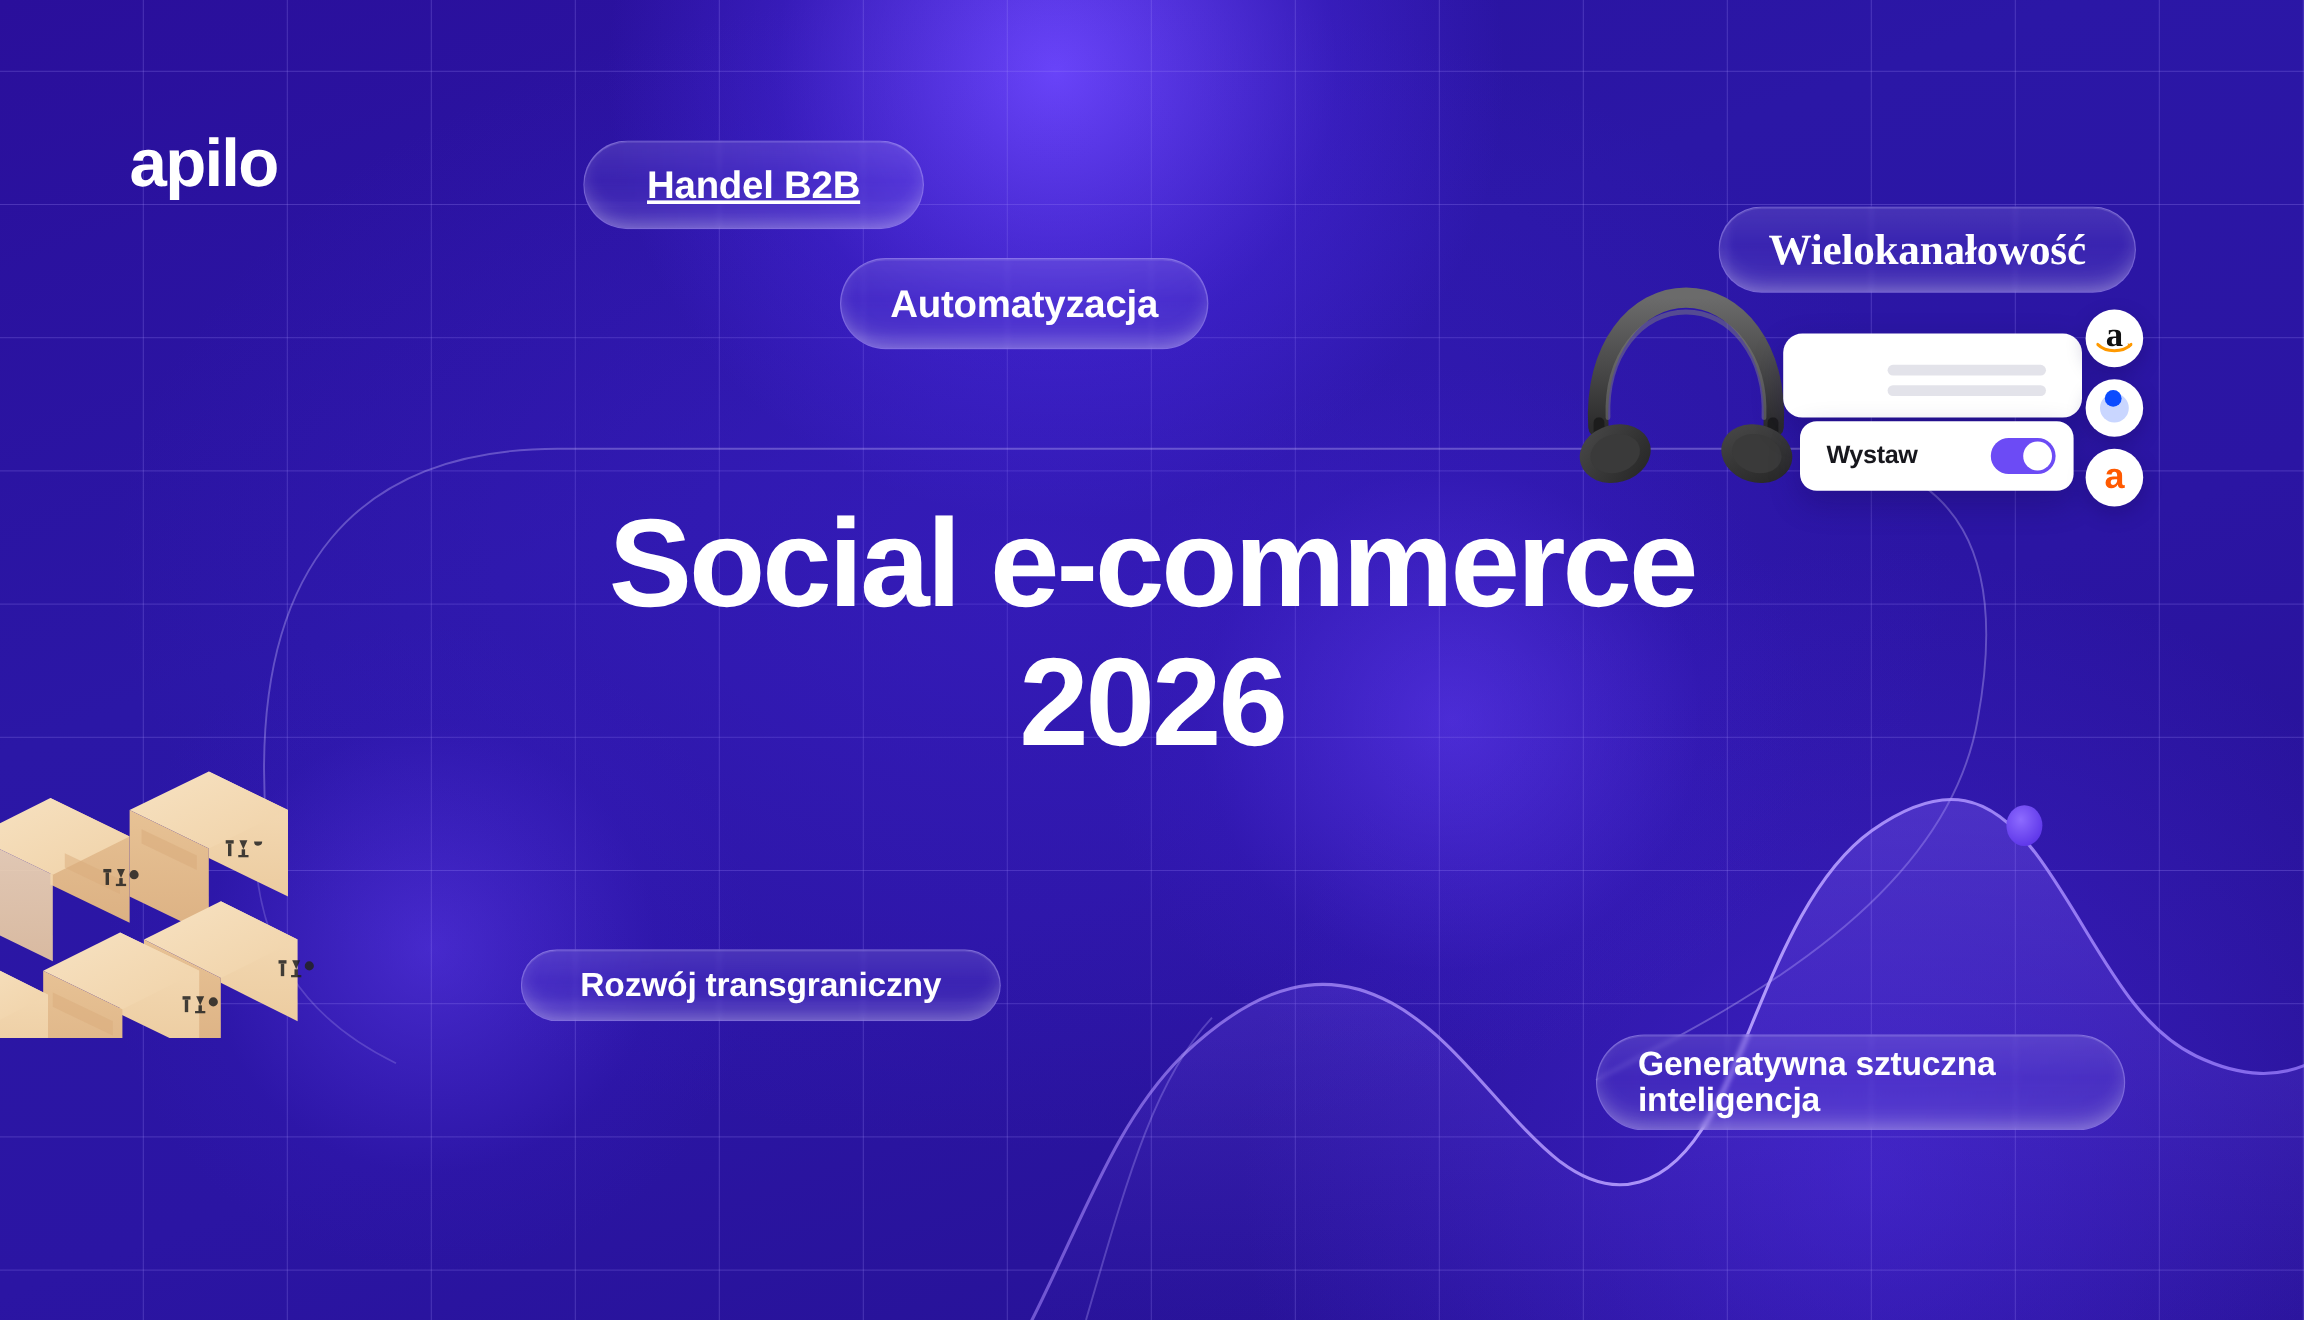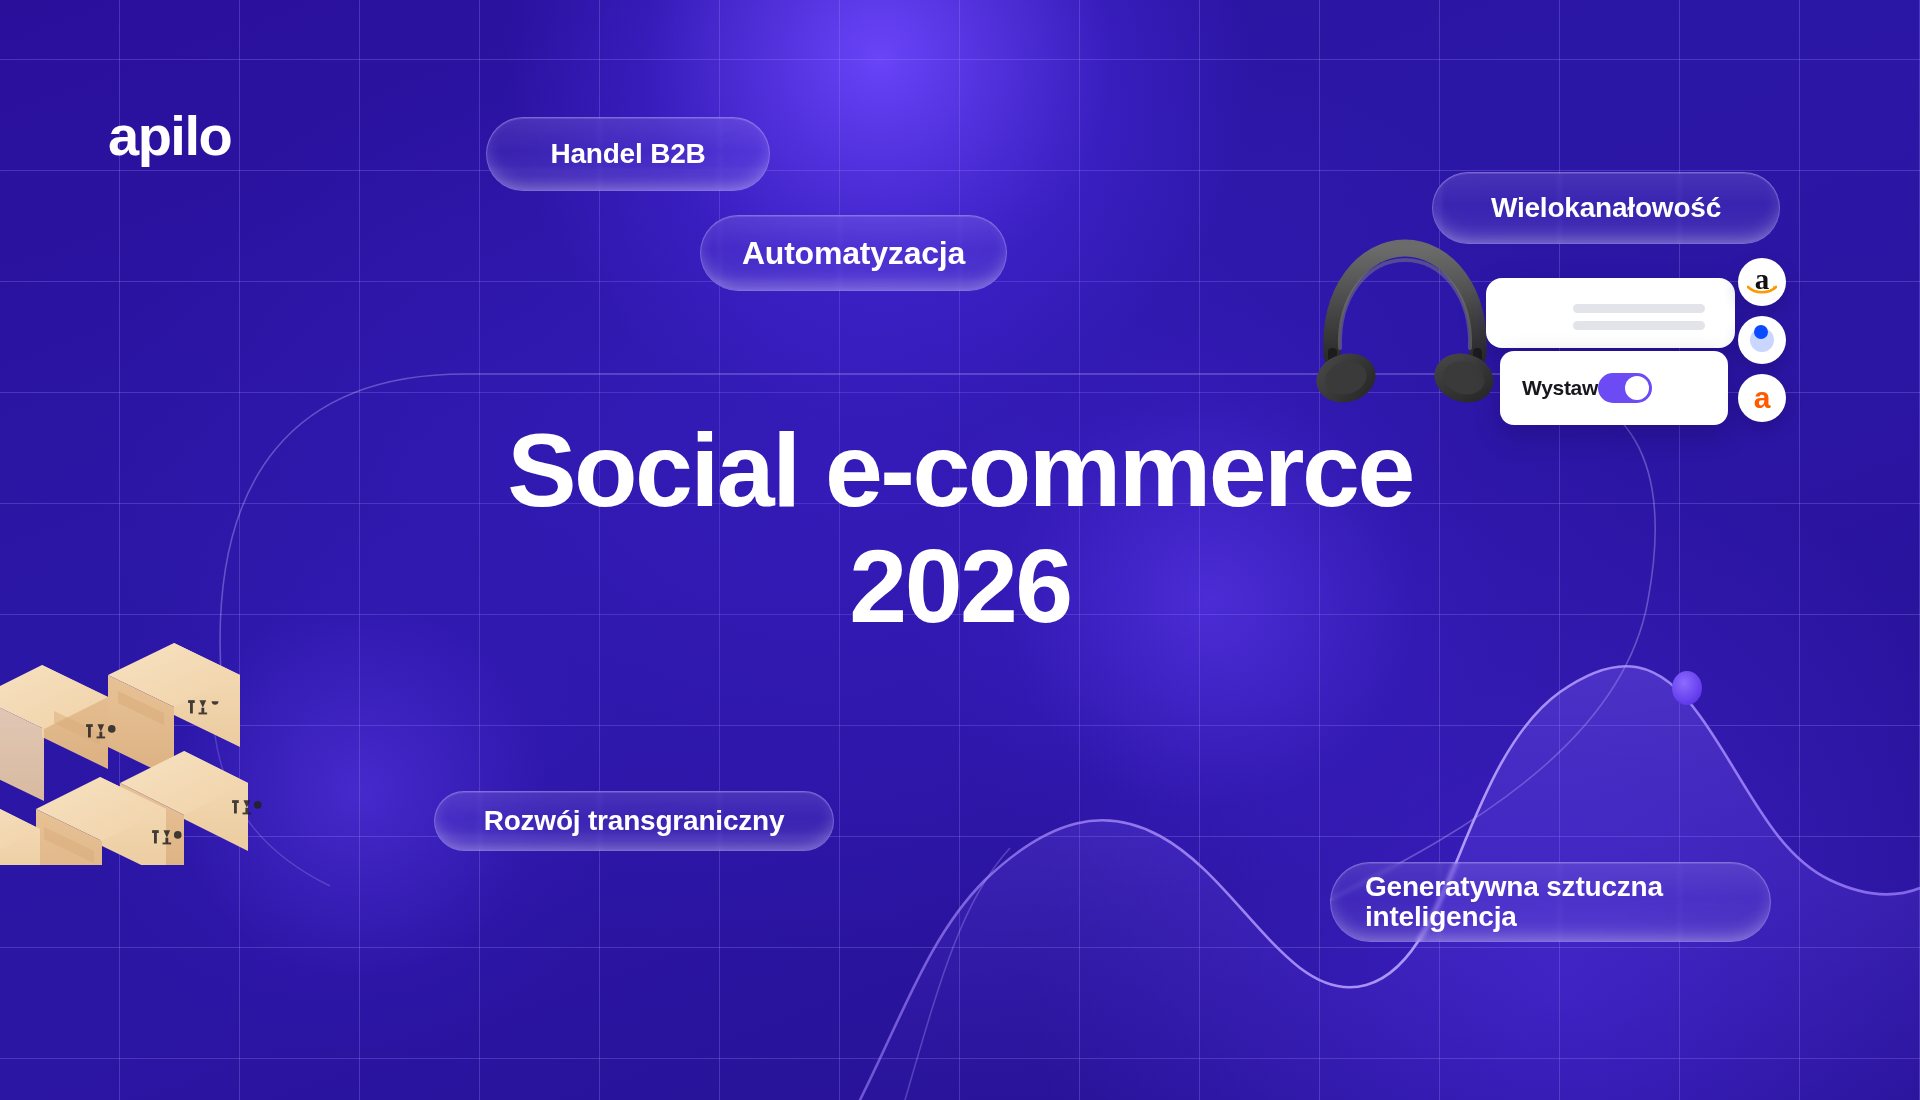--- a/index.html
+++ b/index.html
@@ -67,23 +67,23 @@
     font-weight:700;
     letter-spacing:-.2px;
     text-align:center;
     backdrop-filter: blur(2px);
     box-shadow: inset 0 -10px 22px -12px rgba(255,255,255,.55),
                 inset 0 1px 0 rgba(255,255,255,.12);
     white-space:nowrap;
   }
   .pill.two-line{ white-space:normal; line-height:1.06; padding:0 34px; }
 
-  .p-handel      { left:486px; top:117px;  width:284px; height:74px;  font-size:28px; }
+  .p-handel      { left:486px; top:117px;  width:284px; height:74px;  font-size:32px;text-decoration:underline; }
   .p-automat     { left:700px; top:215px;  width:307px; height:76px;  font-size:32px; }
-  .p-wielo       { left:1432px;top:172px;  width:348px; height:72px;  font-size:28px; }
+  .p-wielo       { left:1432px;top:172px;  width:348px; height:72px;  font-size:36px;font-family:Liberation Serif, serif; }
   .p-model       { left:112px; top:277px;  width:346px; height:76px;  font-size:28px; }
   .p-rozwoj      { left:434px; top:791px;  width:400px; height:60px;  font-size:28px; }
   .p-arvr        { left:125px; top:871px;  width:193px; height:72px;  font-size:28px; }
   .p-social      { left:806px; top:935px;  width:367px; height:74px;  font-size:28px; }
   .p-genai       { left:1330px;top:862px;  width:441px; height:80px;  font-size:28px;
                    justify-content:flex-start; text-align:left; }
 
   
   .cluster{ position:absolute; left:1368px; top:238px; width:436px; height:190px; }
 
@@ -97,23 +97,23 @@
   }
   .card-main .bar.b1{ top:26px; width:132px; }
   .card-main .bar.b2{ top:43px; width:132px; }
 
   .thumb{
     position:absolute; left:16px; top:10px; width:50px; height:50px;
     background:#fff; border-radius:50%;
   }
 
   .card-toggle{
-    position:absolute; left:132px; top:113px; width:228px; height:74px;
+    position:absolute; left:132px; top:113px; width:228px; height:58px;
     background:#fff; border-radius:14px;
-    display:flex; align-items:center; justify-content:flex-start;
+    display:flex; align-items:center; justify-content:space-between;
     padding:0 15px 0 22px;
     box-shadow:0 10px 26px rgba(20,6,80,.30);
   }
   .card-toggle .t-label{ color:#17171d; font-size:21px; font-weight:700; letter-spacing:-.3px; }
   .switch{
     width:54px; height:30px; border-radius:999px; background:#6c4bf5;
     position:relative; flex:0 0 auto;
   }
   .switch::after{
     content:""; position:absolute; right:3px; top:3px;

